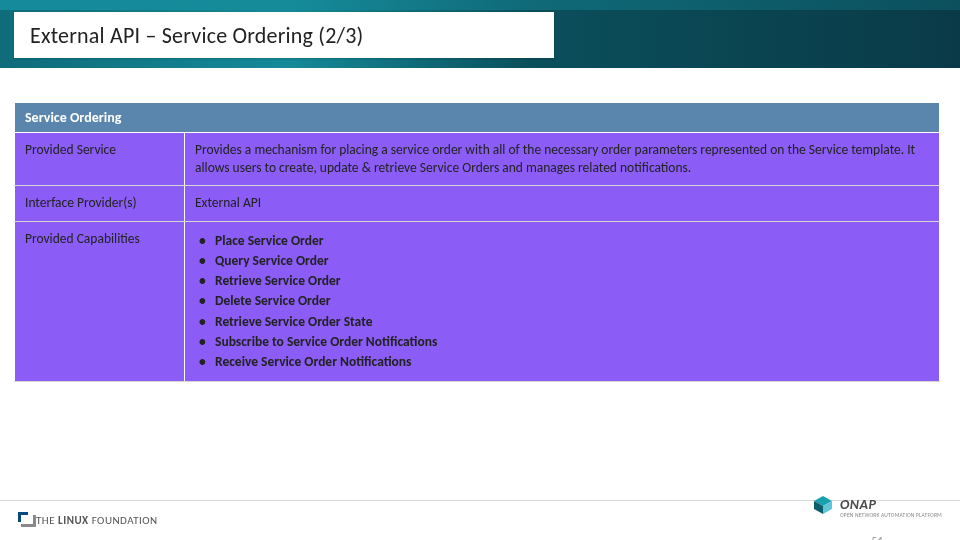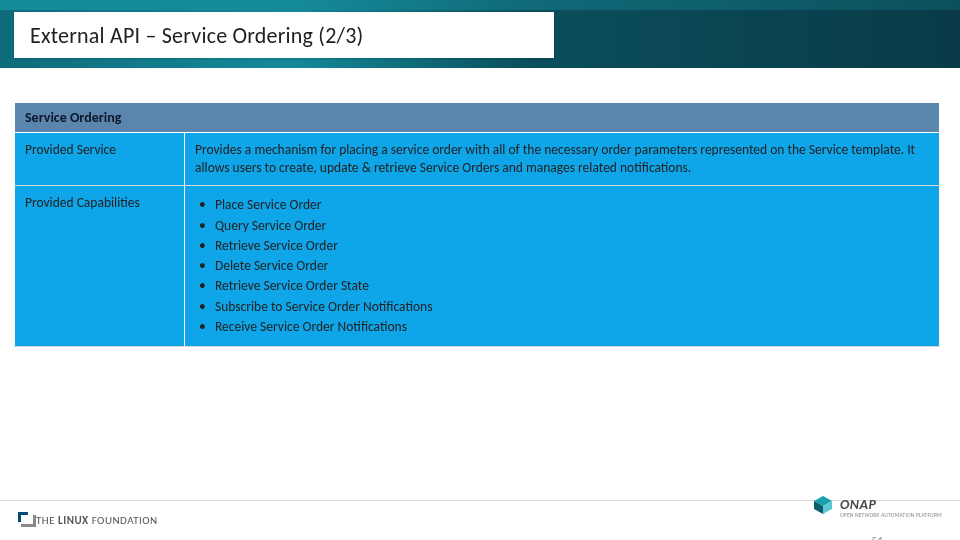--- a/index.html
+++ b/index.html
@@ -18,31 +18,31 @@
   .title-wrap {
     position: absolute; top: 12px; left: 14px; width: 540px; height: 46px;
     background: #fff; display: flex; align-items: center; padding: 0 16px;
     box-shadow: 0 1px 2px rgba(0,0,0,.15);
   }
   .title-wrap h1 { font-size: 22px; font-weight: 400; color: #222; letter-spacing: .2px; }
   .content { padding: 34px 20px 0 14px; }
   table { width: 100%; border-collapse: collapse; table-layout: fixed; }
   col.c1 { width: 170px; }
   th.section {
-    background: #5a86ad; color: #0f172a; text-align: left; font-weight: 700;
+    background: #5a86ad; color: #ffffff; text-align: left; font-weight: 700;
     font-size: 14px; padding: 6px 10px; border: 1px solid #fff;
   }
   td {
-    border: 1px solid #fff; background: #0ea5e9; font-size: 13.5px; color: #222;
+    border: 1px solid #fff; background: #8b5cf6; font-size: 13.5px; color: #222;
     padding: 8px 10px; vertical-align: top; line-height: 1.35;
     border-bottom: 1px solid #d6d6d6;
   }
   td.label { font-weight: 400; color: #222; }
   tr.row td { border-top: 1px solid #d6d6d6; }
-  ul.caps { list-style: none; padding-left: 4px; }
+  ul.caps { list-style: none; padding-left: 4px; font-weight: bold; }
   ul.caps li { position: relative; padding-left: 16px; margin: 2px 0; }
   ul.caps li::before { content: "•"; position: absolute; left: 0; top: 0; color: #222; }
   .footer {
     position: absolute; bottom: 0; left: 0; right: 0; height: 40px;
     border-top: 1px solid #d9d9d9; display: flex; align-items: center;
     justify-content: space-between; padding: 0 18px; background: #fff;
   }
   .lf-logo { display: flex; align-items: center; }
   .lf-mark { display: inline-flex; }
   .lf-text { font-size: 11px; letter-spacing: .5px; color: #555; font-weight: 600; }
@@ -68,20 +68,24 @@
         <col class="c1">
         <col>
       </colgroup>
     <tbody>
         <tr>
       <th class="section" colspan="2">Service Ordering</th>
     </tr>
     <tr class="row">
       <td class="label">Provided Service</td>
       <td>Provides a mechanism for placing a service order with all of the necessary order parameters represented on the Service template. It allows users to create, update &amp; retrieve Service Orders and manages related notifications.</td>
+    </tr>
+    <tr class="row">
+      <td class="label">Interface Provider(s)</td>
+      <td>External API</td>
     </tr>
     <tr class="row">
       <td class="label">Provided Capabilities</td>
       <td>
         <ul class="caps">
               <li>Place Service Order</li>
               <li>Query Service Order</li>
               <li>Retrieve Service Order</li>
               <li>Delete Service Order</li>
               <li>Retrieve Service Order State</li>

